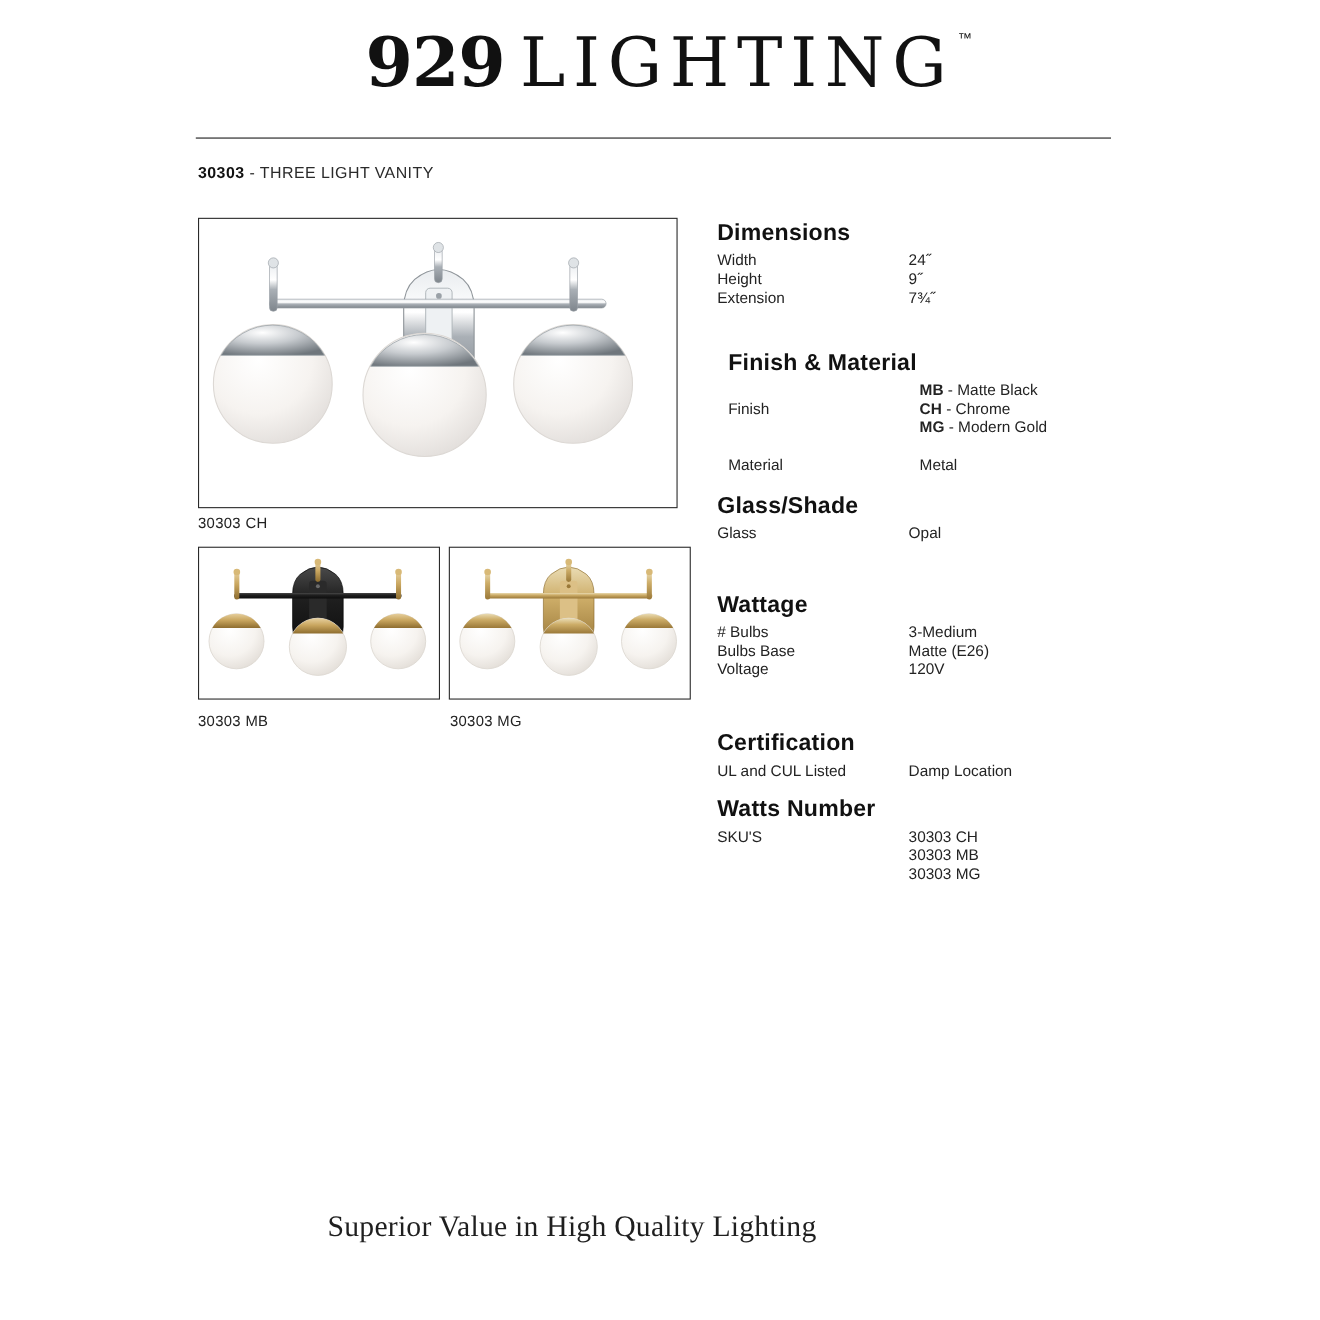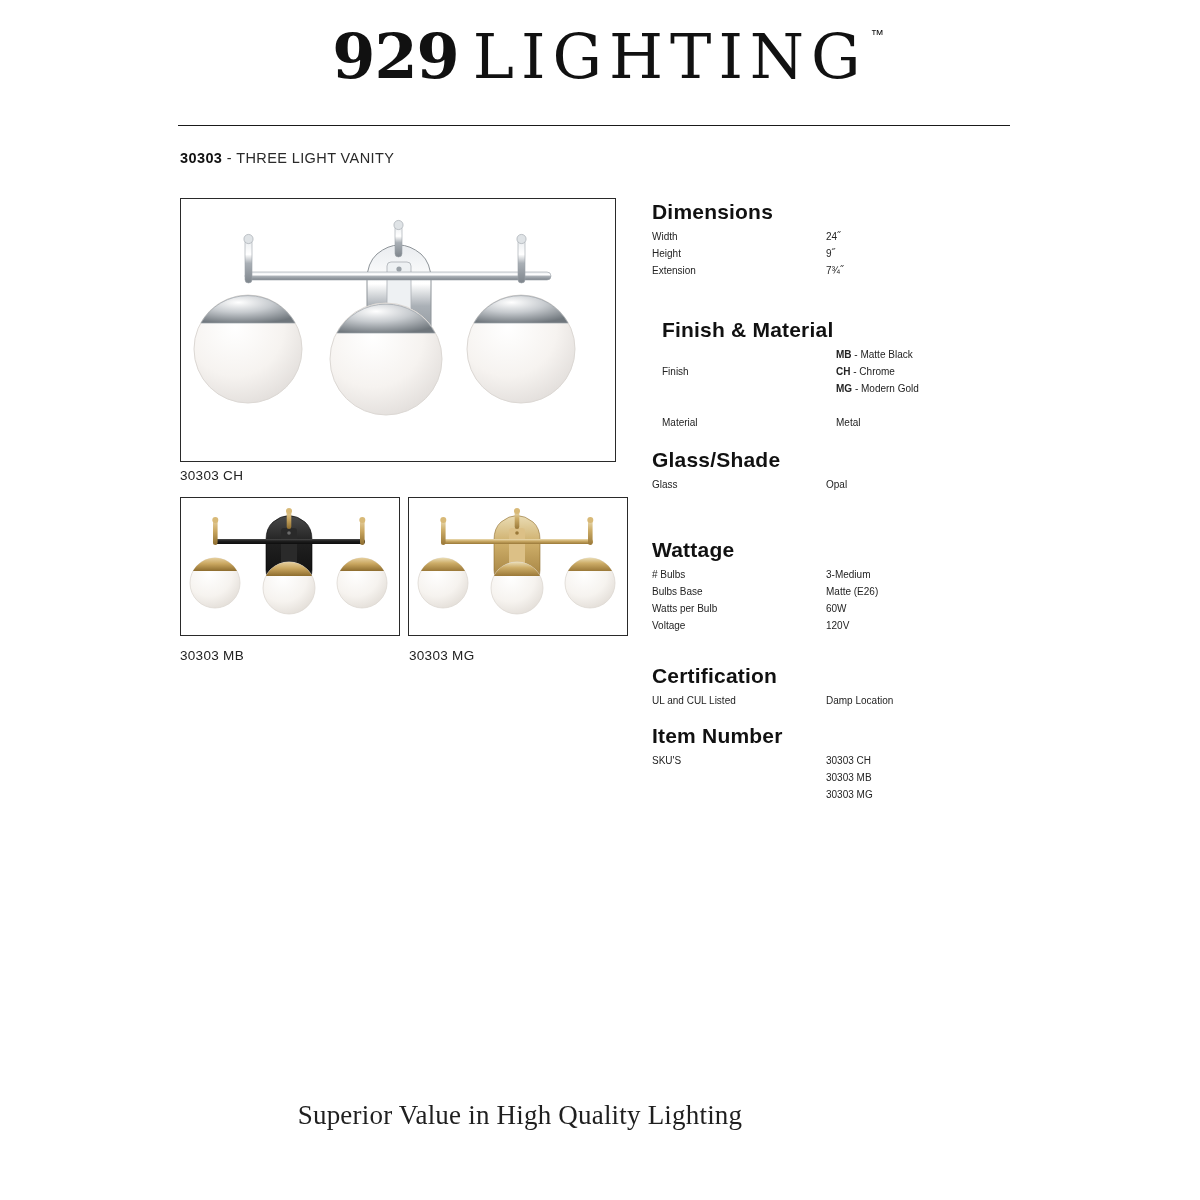--- a/index.html
+++ b/index.html
@@ -107,21 +107,21 @@
   }
   .spec-head {
     font-size: 21px;
     font-weight: 700;
     color: #111;
     margin-bottom: 4px;
     letter-spacing: 0.2px;
   }
   .row {
     position: relative;
-    font-size: 10px;
+    font-size: 14px;
     line-height: 17px;
     color: #232323;
     height: 17px;
     text-align: right;
   }
   .row .lbl {
     position: absolute;
     left: 0;
     top: 0;
     white-space: nowrap;
@@ -354,39 +354,35 @@
   <div class="spec-head">Wattage</div>
   <div class="row">
     <span class="lbl"># Bulbs</span>
     <span class="val">3-Medium</span>
   </div>
   <div class="row">
     <span class="lbl">Bulbs Base</span>
     <span class="val">Matte (E26)</span>
   </div>
   <div class="row">
-    <span class="lbl">Watts per Bulb</span>
-    <span class="val">60W</span>
-  </div>
-  <div class="row">
     <span class="lbl">Voltage</span>
     <span class="val">120V</span>
   </div>
 </div>
 
 <div class="spec" id="sec-cert">
   <div class="spec-head">Certification</div>
   <div class="row">
     <span class="lbl">UL and CUL Listed</span>
     <span class="val">Damp Location</span>
   </div>
 </div>
 
 <div class="spec" id="sec-item">
-  <div class="spec-head">Item Number</div>
+  <div class="spec-head">Watts Number</div>
   <div class="row">
     <span class="lbl">SKU'S</span>
     <span class="val">30303 CH</span>
   </div>
   <div class="row">
     <span class="val">30303 MB</span>
   </div>
   <div class="row">
     <span class="val">30303 MG</span>
   </div>

